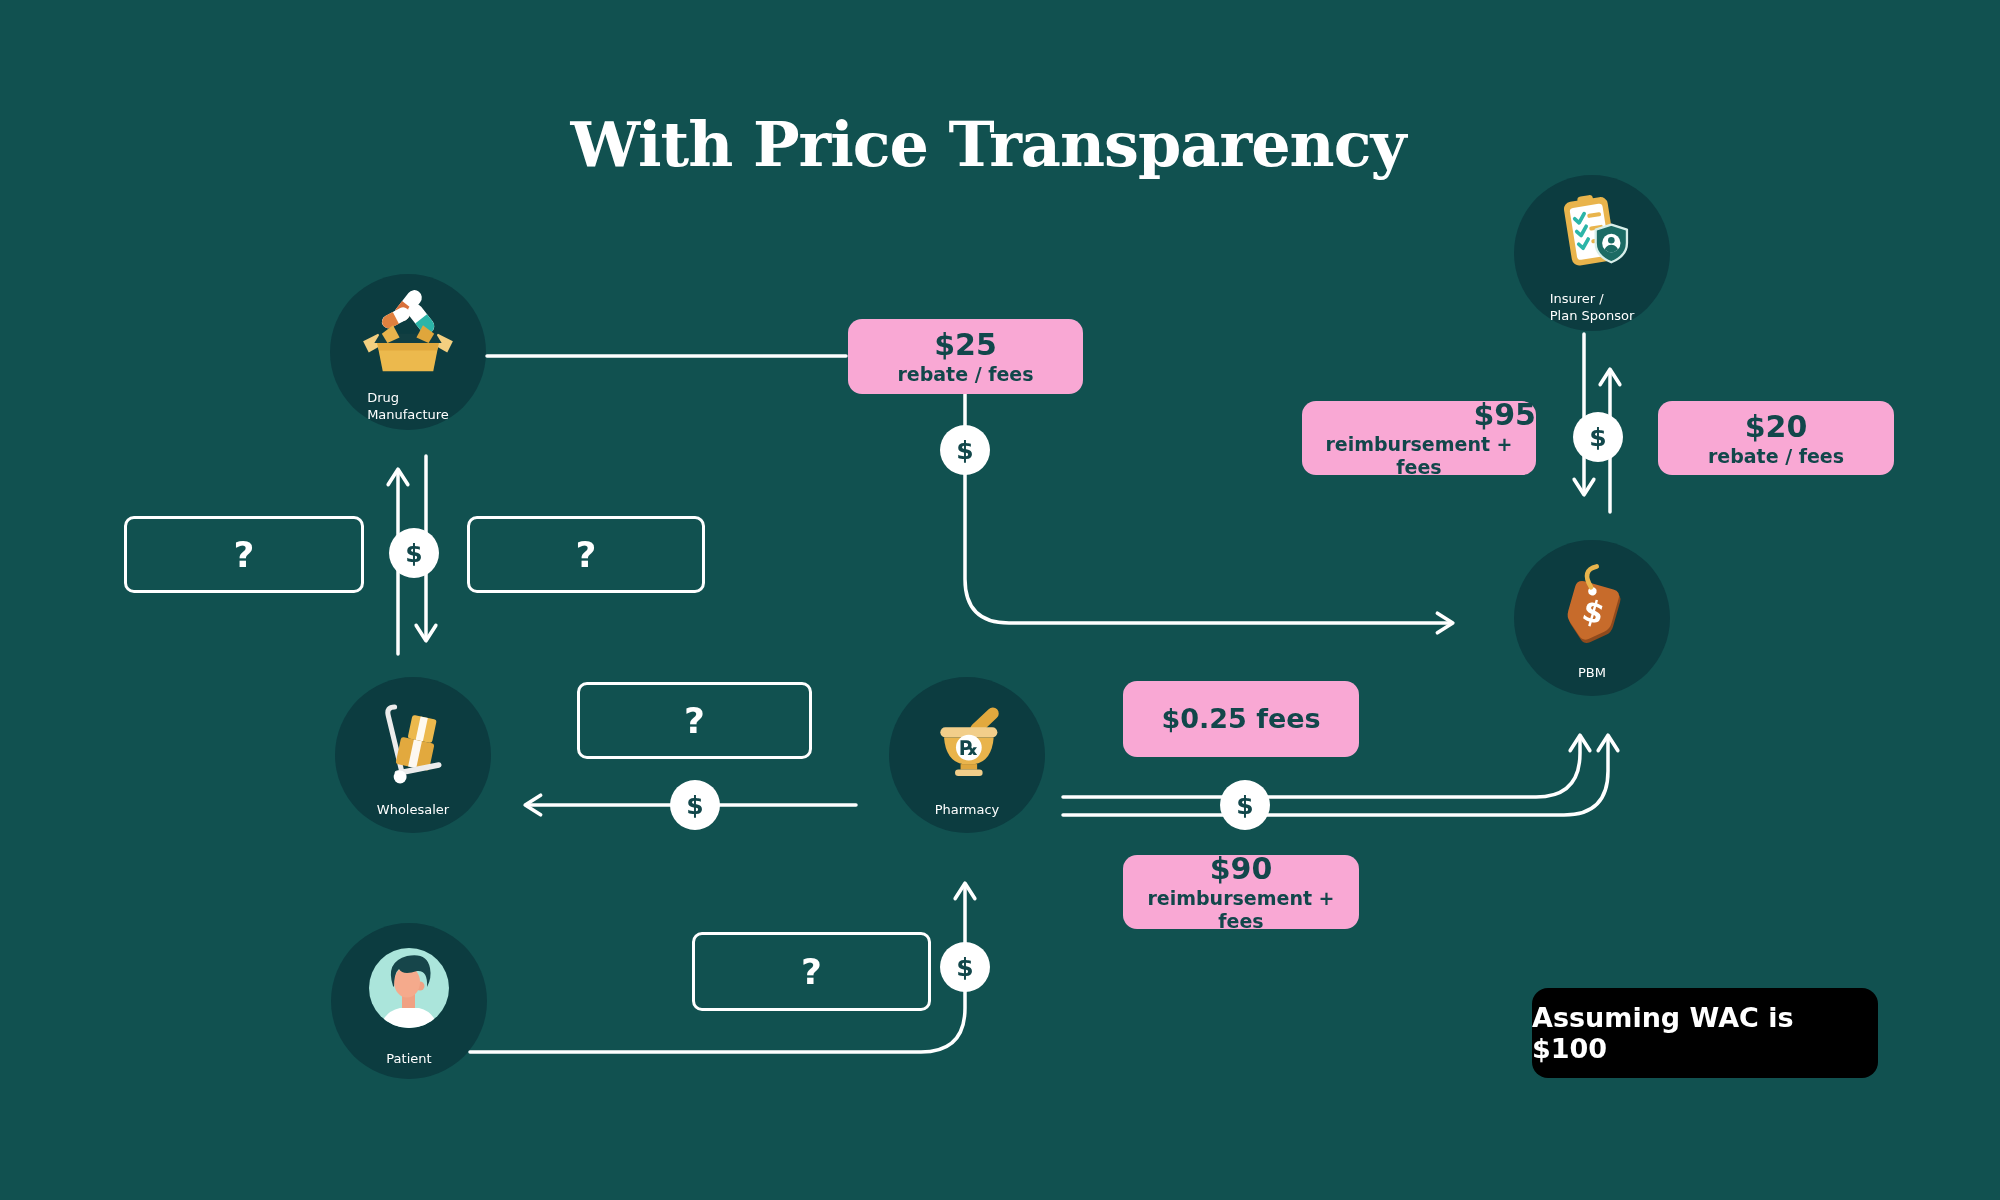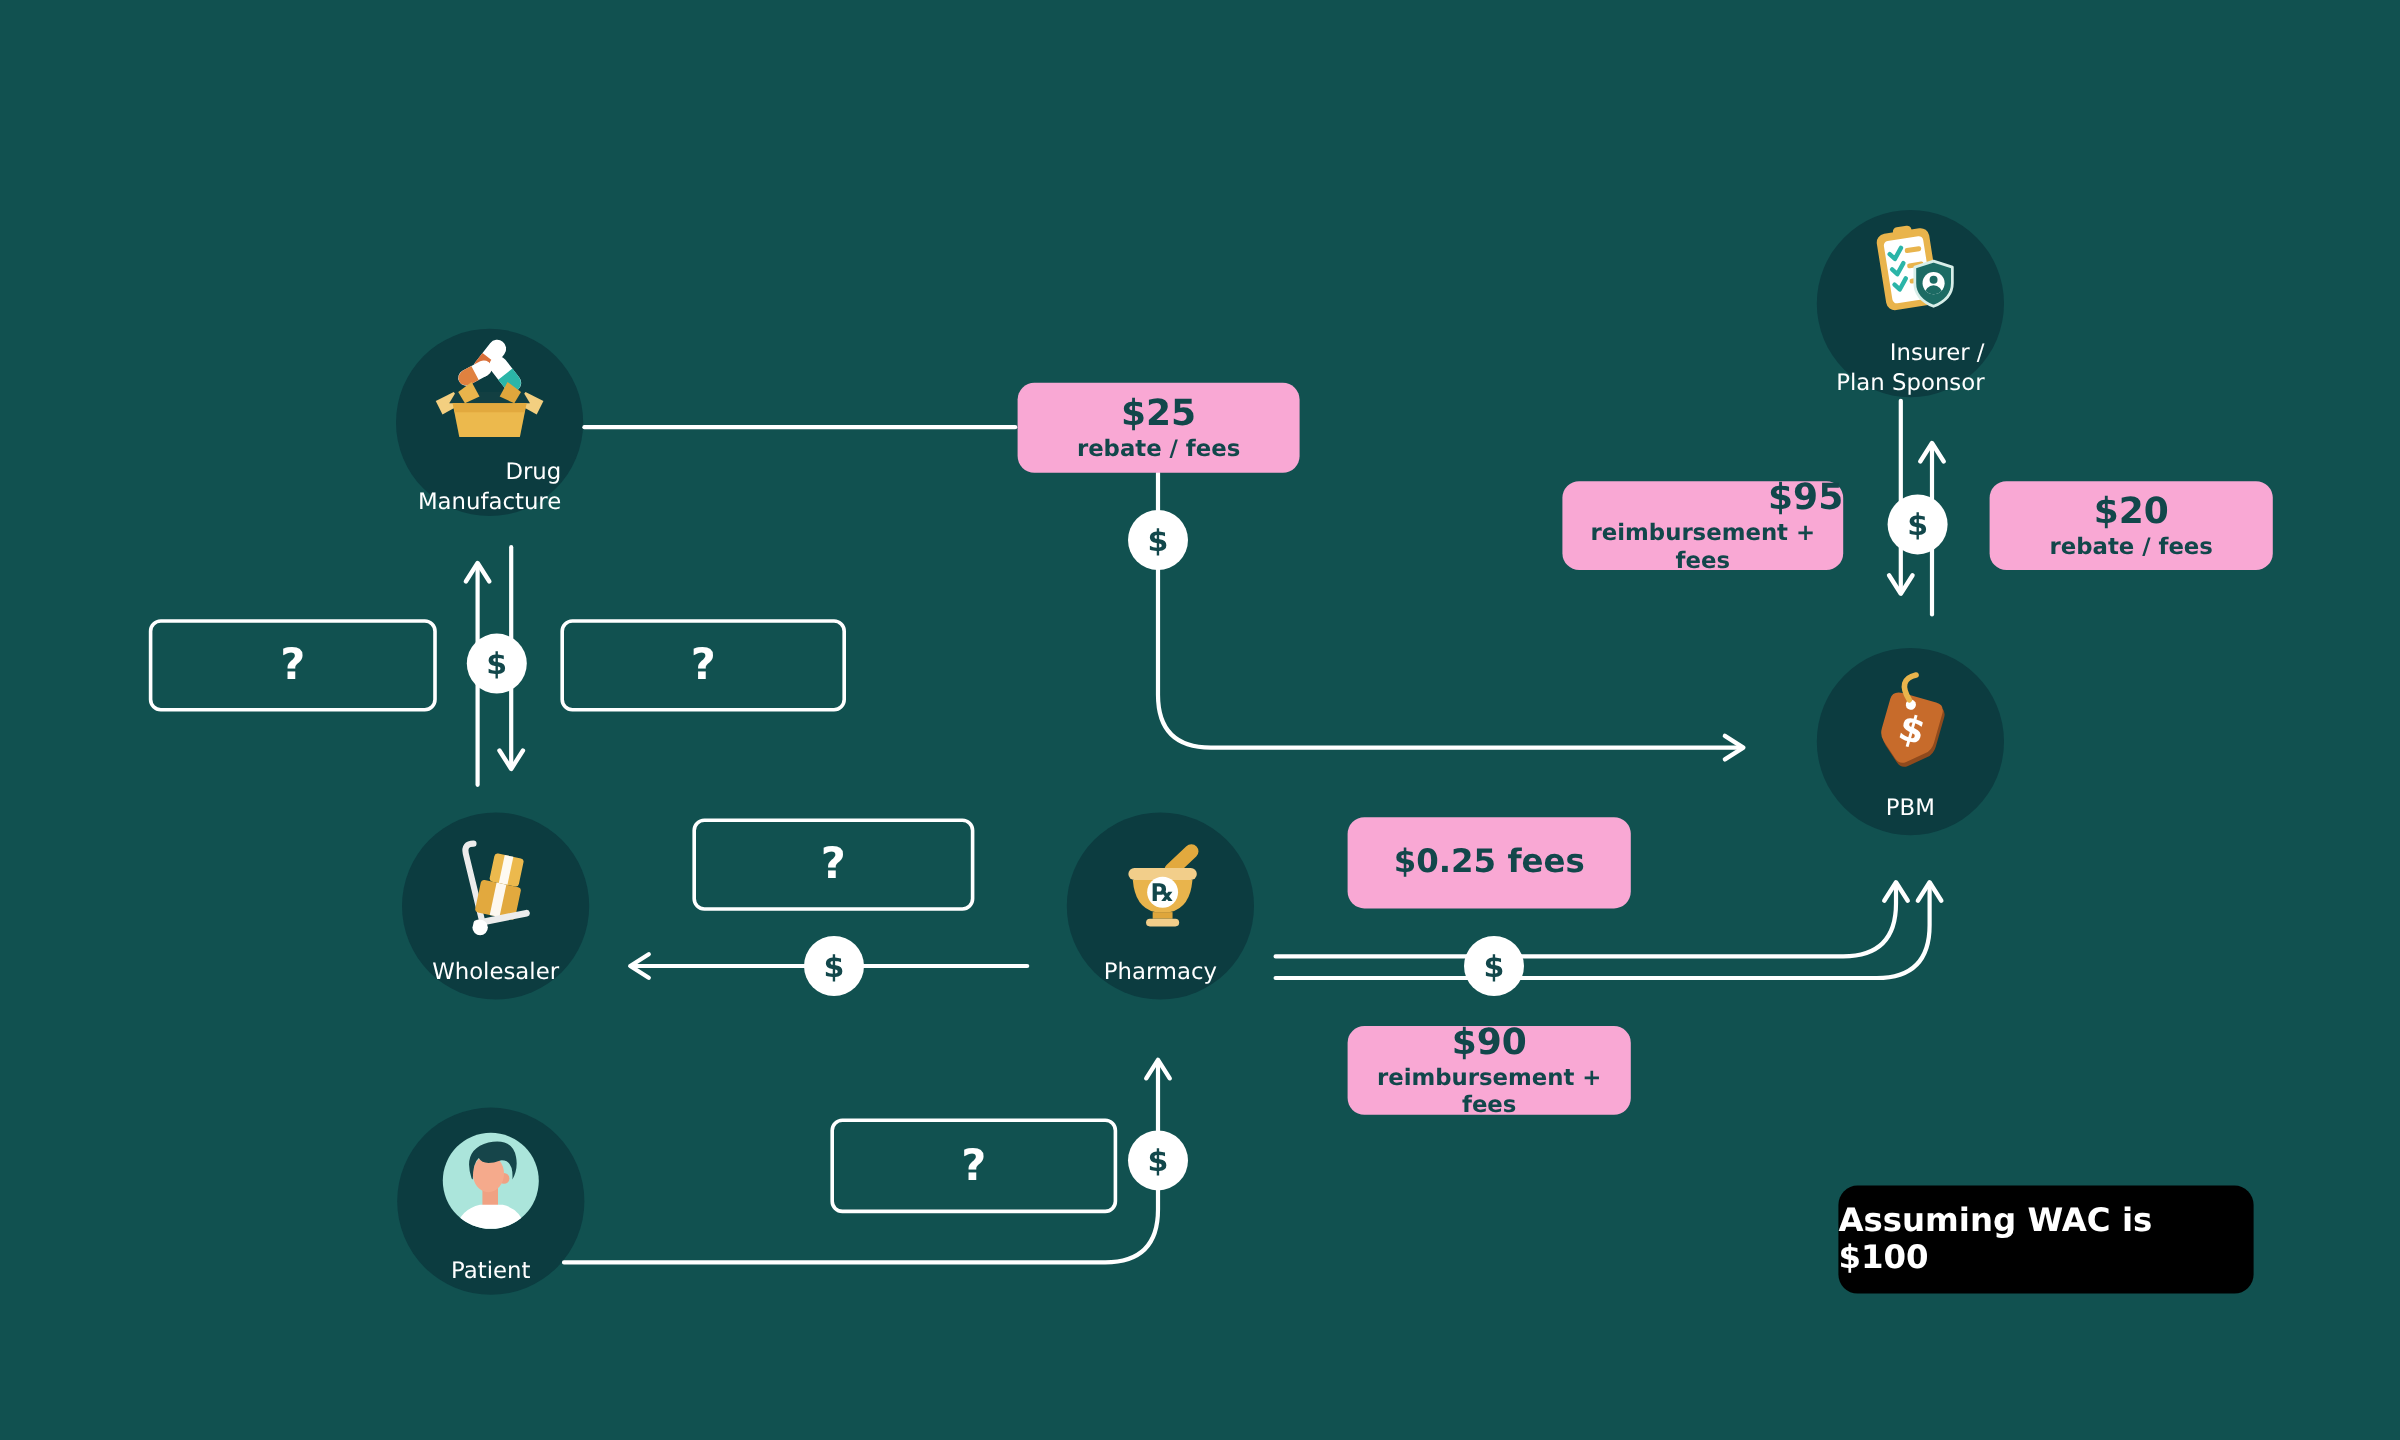--- a/index.html
+++ b/index.html
@@ -13,21 +13,21 @@
     color:#ffffff;font-family:"DejaVu Serif","Liberation Serif",serif;
     font-weight:bold;font-size:62px;letter-spacing:-1px;
   }
   .lines{position:absolute;left:0;top:0;width:2000px;height:1200px;}
   .node{
     position:absolute;width:156px;height:156px;border-radius:50%;
     background:#0c3c40;display:flex;flex-direction:column;
     align-items:center;justify-content:center;
   }
   .node-icon{height:96px;display:flex;align-items:center;justify-content:center;margin-top:2px;}
-  .node-label{color:#ffffff;font-size:19px;line-height:1.28;text-align:right;margin-top:12px;}
+  .node-label{color:#ffffff;font-size:13px;line-height:1.28;text-align:left;margin-top:12px;}
   .amount-box{
     position:absolute;background:#f9a8d4;border-radius:14px;color:#12474b;
     display:flex;flex-direction:column;align-items:center;justify-content:center;
     text-align:center;line-height:1.2;
   }
   .amount-box .amt{font-size:30px;font-weight:bold;}
   .amount-box .desc{font-size:19px;font-weight:bold;}
   .amount-box.single .amt{font-size:27px;}
   .q-box{
     position:absolute;border:3px solid #ffffff;border-radius:10px;
@@ -44,20 +44,21 @@
     background:#000000;border-radius:16px;color:#ffffff;
     font-size:27px;font-weight:bold;
     display:flex;align-items:center;justify-content:center;
   }
 </style>
 </head>
 <body>
 
 <div class="canvas">
 
+  <div class="title">With Price Transparency</div>
 
   <div class="node" style="left:330px;top:274px;">
     <div class="node-icon">
       <svg width="94" height="86" viewBox="0 0 100 92">
         <g transform="translate(50,20) rotate(38)">
           <rect x="-8" y="-19" width="16" height="38" rx="8" fill="#ffffff"></rect>
           <path d="M-8 0 h16 v10 a8 9 0 0 1 -8 9 a8 9 0 0 1 -8 -9 z" fill="#D9703A"></path>
         </g>
         <g transform="translate(64,34) rotate(-38)">
           <rect x="-8" y="-18" width="16" height="36" rx="8" fill="#ffffff"></rect>

